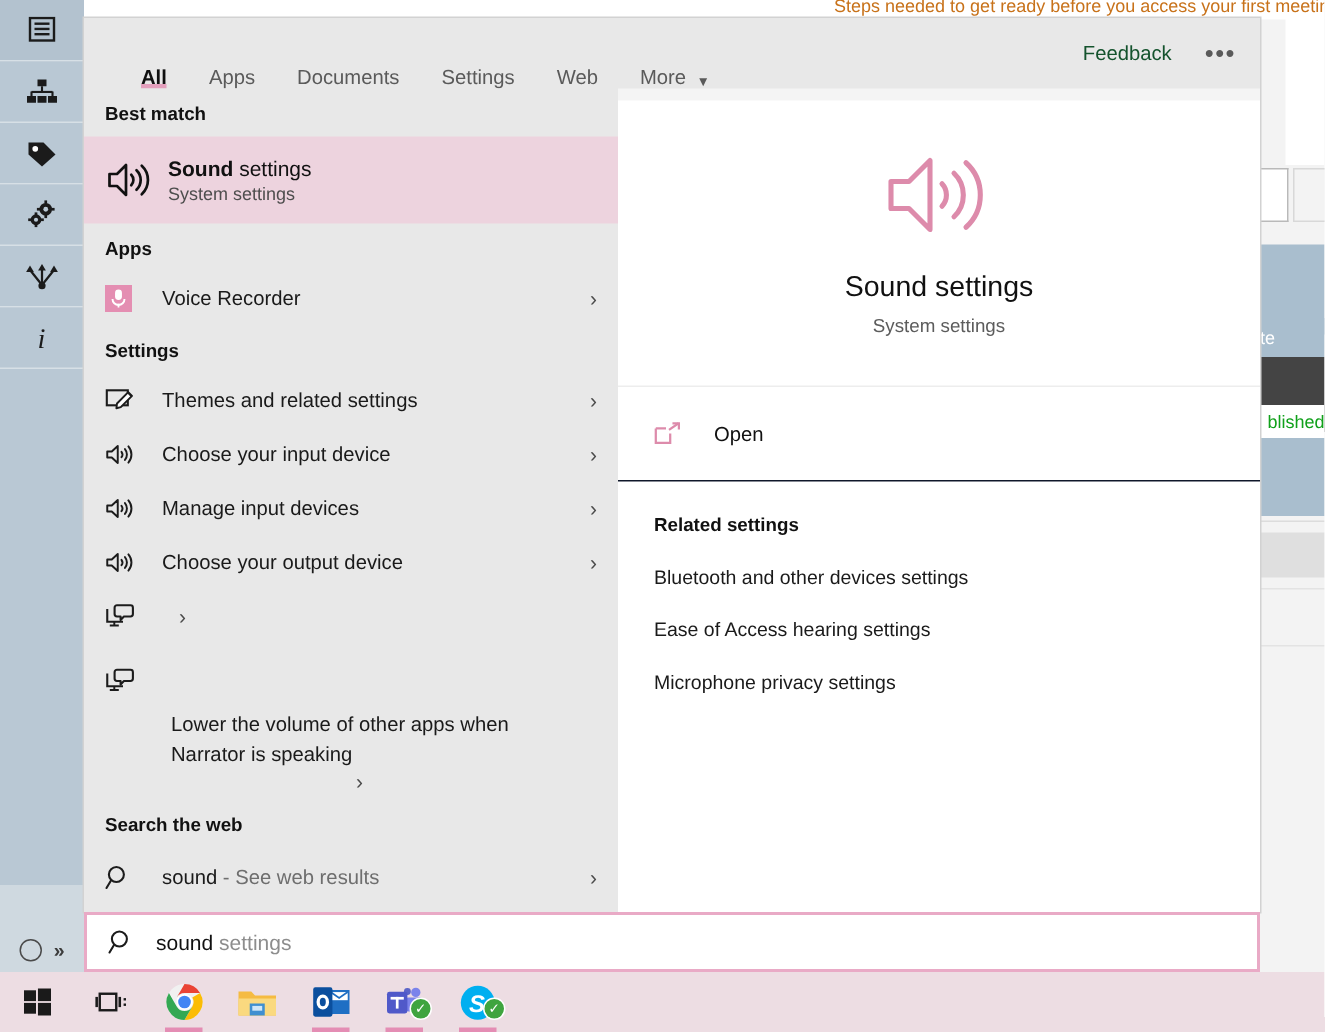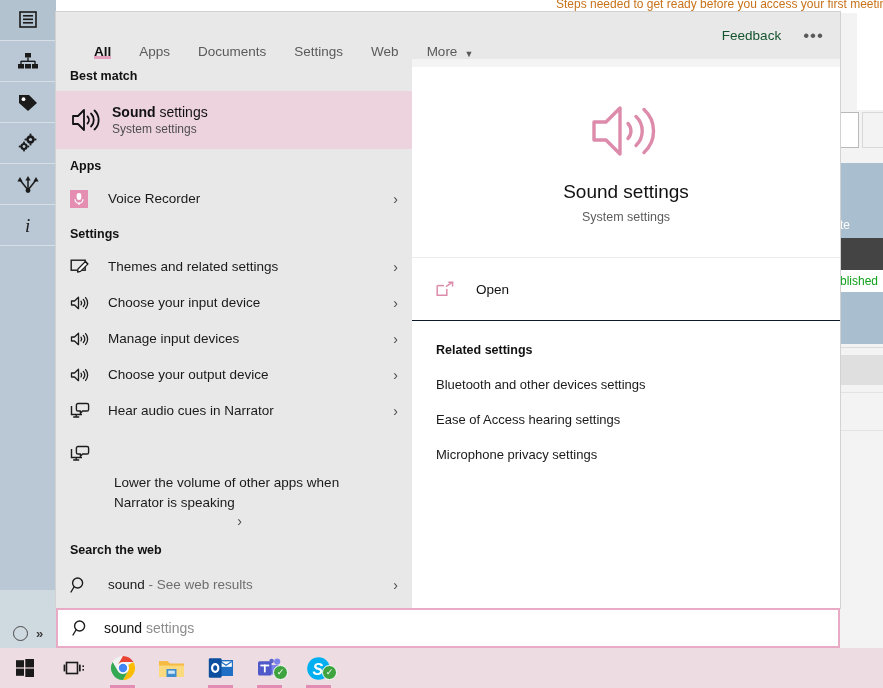--- a/index.html
+++ b/index.html
@@ -21,21 +21,21 @@
   .bg-topstrip-text {
     position:absolute; left:556px; top:-3px;
     font-size:12px; color:#c8721a; white-space:nowrap;
   }
   .bg-right-panel { position:absolute; left:838px; top:0; width:45px; height:648px; background:#f3f3f3; }
   .bg-box-white { position:absolute; left:838px; top:112px; width:20px; height:34px; background:#ffffff; border:1px solid #b9b9b9; border-left:none; }
   .bg-icon-tile { position:absolute; left:862px; top:112px; width:34px; height:34px; background:#f3f3f3; border:1px solid #d8d8d8; }
   .bg-band-blue1 { position:absolute; left:838px; top:163px; width:45px; height:60px; background:#a9bece; }
   .bg-band-te { position:absolute; left:838px; top:212px; width:45px; height:26px; background:#a9bece; color:#ffffff; font-size:12px; line-height:26px; padding-left:2px; box-sizing:border-box; }
   .bg-band-dark { position:absolute; left:838px; top:238px; width:45px; height:50px; background:#444444; }
-  .bg-band-pub { position:absolute; left:838px; top:270px; width:45px; height:22px; background:#ffffff; color:#11a11b; font-size:12px; line-height:22px; padding-left:2px; box-sizing:border-box; }
+  .bg-band-pub { position:absolute; left:838px; top:270px; width:45px; height:22px; background:#ffffff; color:#11a11b; font-size:12px; line-height:22px; padding-left:2px; box-sizing:border-box;text-align:right; }
   .bg-band-blue2 { position:absolute; left:838px; top:292px; width:45px; height:52px; background:#a9bece; }
   .bg-line-a { position:absolute; left:838px; top:347px; width:45px; height:1px; background:#dcdcdc; }
   .bg-band-gray { position:absolute; left:838px; top:355px; width:45px; height:30px; background:#dfdfdf; }
   .bg-line-b { position:absolute; left:838px; top:392px; width:45px; height:1px; background:#e3e3e3; }
   .bg-line-c { position:absolute; left:838px; top:430px; width:45px; height:1px; background:#e3e3e3; }
   .bg-white-gap { position:absolute; left:857px; top:0; width:26px; height:110px; background:#ffffff; }
 
   
   .sidebar {
     position:absolute; left:0; top:0; width:56px; height:648px;
@@ -393,21 +393,20 @@
         </div>
 
         <div class="res-row">
           <div class="res-icon">
             <svg width="20" height="18" viewBox="0 0 20 18">
               <path d="M1.5 4 L1.5 12.5 L12 12.5" fill="none" stroke="#1c1c1c" stroke-width="1.4"></path>
               <path d="M6.2 12.5 L6.2 15 M3.2 15 L9.2 15" stroke="#1c1c1c" stroke-width="1.3"></path>
               <path d="M8 1.5 L17 1.5 A1.6 1.6 0 0 1 18.6 3.1 L18.6 7.4 A1.6 1.6 0 0 1 17 9 L12.6 9 L10.4 11.4 L10.4 9 L8 9 A1.6 1.6 0 0 1 6.4 7.4 L6.4 3.1 A1.6 1.6 0 0 1 8 1.5 Z" fill="none" stroke="#1c1c1c" stroke-width="1.4" stroke-linejoin="round"></path>
             </svg>
           </div>
-          <div class="res-label">Hear audio cues in Narrator</div>
           <div class="res-chev">›</div>
         </div>
 
         <div class="res-row" style="min-height:48px;align-items:center;flex-direction:column;">
           <div class="res-icon" style="align-self:flex-start;padding-top:6px;">
             <svg width="20" height="18" viewBox="0 0 20 18">
               <path d="M1.5 4 L1.5 12.5 L12 12.5" fill="none" stroke="#1c1c1c" stroke-width="1.4"></path>
               <path d="M6.2 12.5 L6.2 15 M3.2 15 L9.2 15" stroke="#1c1c1c" stroke-width="1.3"></path>
               <path d="M8 1.5 L17 1.5 A1.6 1.6 0 0 1 18.6 3.1 L18.6 7.4 A1.6 1.6 0 0 1 17 9 L12.6 9 L10.4 11.4 L10.4 9 L8 9 A1.6 1.6 0 0 1 6.4 7.4 L6.4 3.1 A1.6 1.6 0 0 1 8 1.5 Z" fill="none" stroke="#1c1c1c" stroke-width="1.4" stroke-linejoin="round"></path>
             </svg>

